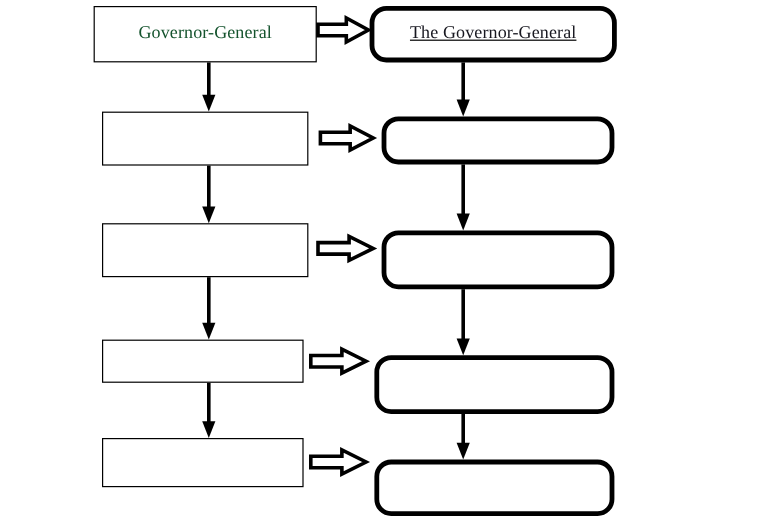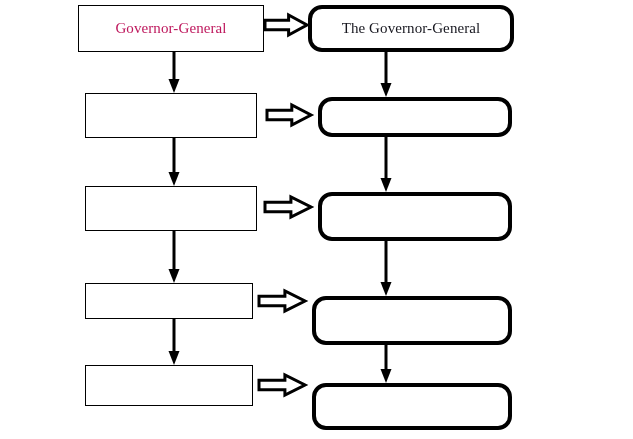--- a/index.html
+++ b/index.html
@@ -27,20 +27,21 @@
     justify-content: center;
     text-align: center;
   }
   .node.plain {
     border: 1.6px solid #000000;
     border-radius: 0;
   }
   .node.rounded {
     border: 4px solid #a21caf;
     border-radius: 14px;
+    text-decoration: underline;
   }
   .node-label {
     font-family: "Liberation Serif", "DejaVu Serif", serif;
     font-size: 15px;
     line-height: 1.15;
     color: #17171f;
     letter-spacing: 0.1px;
     padding: 0 6px;
     white-space: nowrap;
   }
@@ -51,21 +52,21 @@
   .conn svg {
     display: block;
     overflow: visible;
   }
 </style>
 </head>
 <body>
 
 <div id="canvas" style="width: 633px; height: 439px; background: rgb(255, 255, 255);">
     <div class="node plain" style="left: 78px; top: 5px; width: 186px; height: 47px; border-color: rgb(0, 0, 0);">
-      <span class="node-label" style="color: #be185d;">Governor-General</span>
+      <span class="node-label" style="color: #14532d;">Governor-General</span>
     </div>
     <div class="node rounded" style="left: 308px; top: 5px; width: 206px; height: 47px; border-color: rgb(0, 0, 0);">
       <span class="node-label" style="color: rgb(23, 23, 31);">The Governor-General</span>
     </div>
     <div class="node plain" style="left: 85px; top: 93px; width: 172px; height: 45px; border-color: rgb(0, 0, 0);">
       <span class="node-label" style="color: rgb(23, 23, 31);"></span>
     </div>
     <div class="node rounded" style="left: 318px; top: 97px; width: 194px; height: 40px; border-color: rgb(0, 0, 0);">
       <span class="node-label" style="color: rgb(23, 23, 31);"></span>
     </div>

